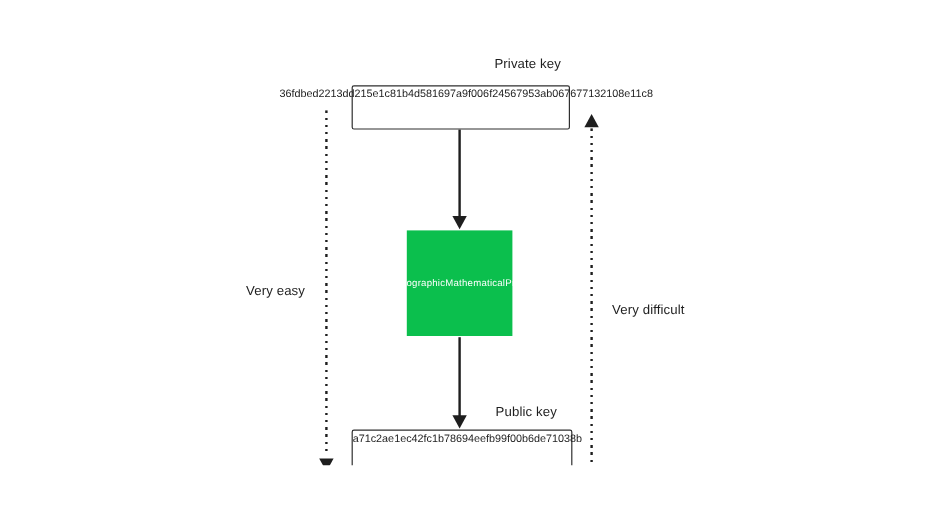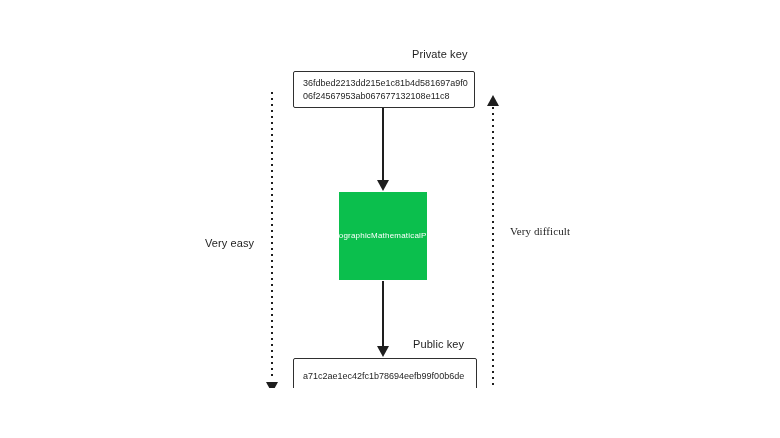--- a/index.html
+++ b/index.html
@@ -24,21 +24,21 @@
     font-weight: 500;
     white-space: nowrap;
   }
   .keybox {
     position: absolute;
     box-sizing: border-box;
     border: 1px solid var(--box-border, #2f2f2f);
     border-radius: 2px;
     background: #ffffff;
     display: flex;
-    flex-direction: column;
+    flex-direction: row;
     justify-content: center;
     padding-left: 9px;
   }
   .hex {
     font-size: 9px;
     line-height: 13px;
     white-space: nowrap;
     font-weight: 500;
     letter-spacing: 0;
   }
@@ -104,23 +104,24 @@
     <div class="fnline">Private</div>
   </div>
 
   <div class="vline solid" style="left:382px; top:281px; height:66px;"></div>
   <div class="head down" style="left:377px; top:346px;"></div>
 
   <div class="lbl" style="left:413px; top:337px;">Public key</div>
 
   <div class="keybox" style="left:293px; top:358px; width:184px; height:37px;">
     <div class="hex">a71c2ae1ec42fc1b78694eefb99f00b6de</div>
+    <div class="hex">71038b</div>
   </div>
 
   <div class="vline dotted" style="left:271px; top:92px; height:288px;"></div>
   <div class="head down" style="left:266px; top:382px;"></div>
   <div class="lbl" style="left:205px; top:236px;text-align:center;">Very easy</div>
 
   <div class="head up" style="left:487px; top:95px;"></div>
   <div class="vline dotted" style="left:492px; top:107px; height:280px;"></div>
-  <div class="lbl" style="left:510px; top:224px;font-family:Liberation Serif, serif;">Very difficult</div>
+  <div class="lbl" style="left:510px; top:252px;">Very difficult</div>
 
 </div>
 
 </body></html>

